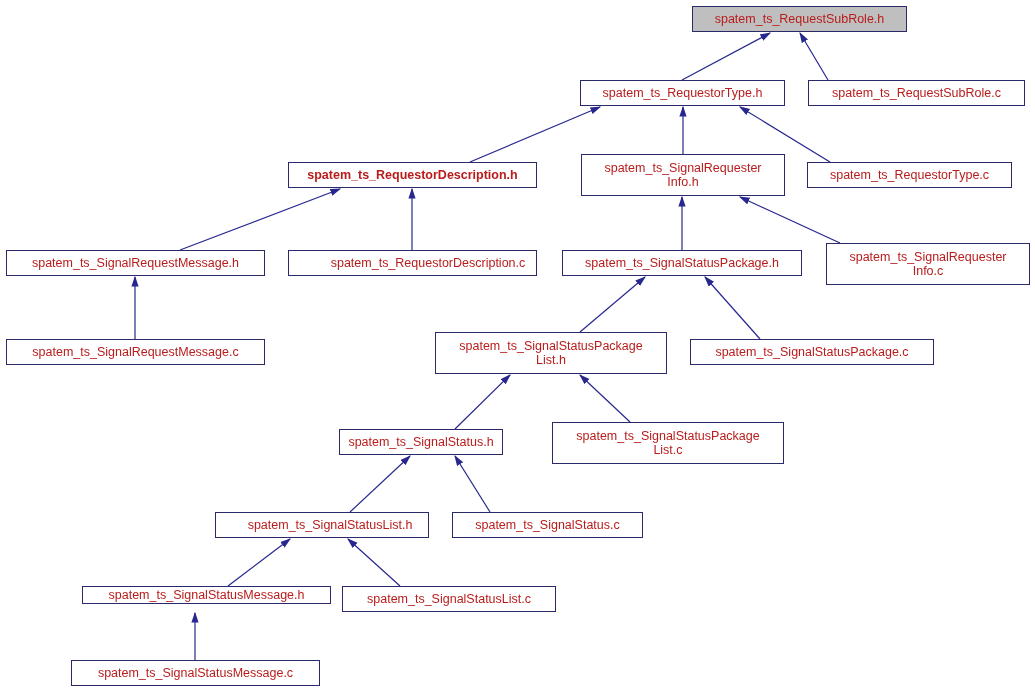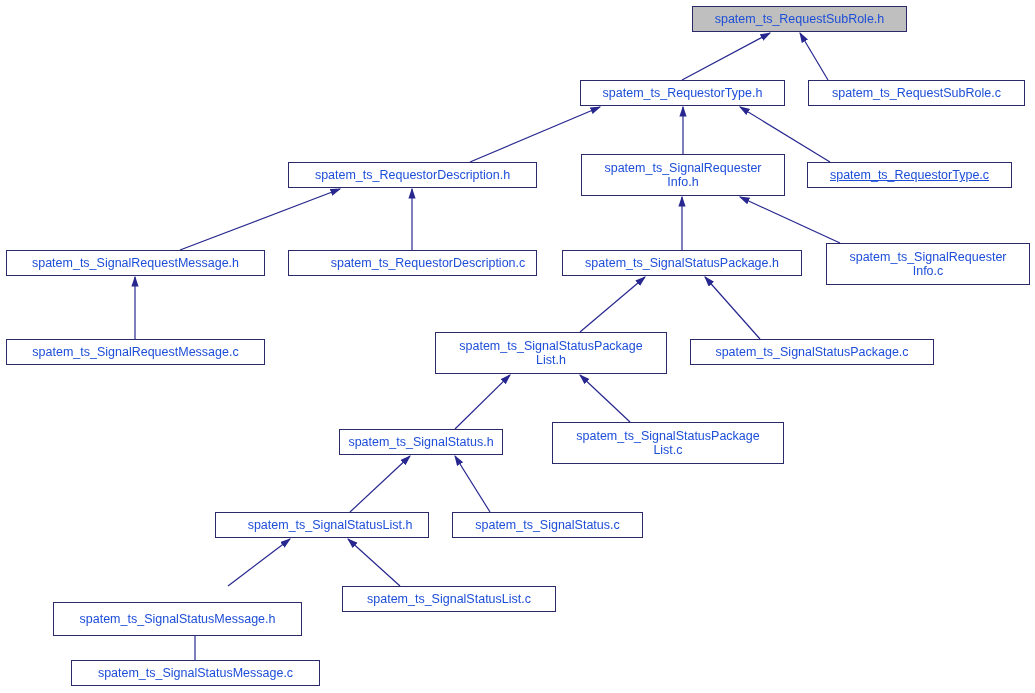--- a/index.html
+++ b/index.html
@@ -21,21 +21,21 @@
     top: 0;
     width: 1035px;
     height: 693px;
     pointer-events: none;
   }
   .node {
     position: absolute;
     box-sizing: border-box;
     border: 1px solid #2a2a6a;
     background: #ffffff;
-    color: #1d4ed8;
+    color: #b91c1c;
     font-size: 12.5px;
     line-height: 14px;
     text-align: center;
     display: flex;
     align-items: center;
     justify-content: center;
     padding: 0 4px;
     white-space: pre-line;
   }
   .node.root {
@@ -71,35 +71,35 @@
         <line x1="490" y1="512" x2="455" y2="456" stroke="#27278f" stroke-width="1.2" marker-end="url(#arrow)"></line>
         <line x1="228" y1="586" x2="290" y2="539" stroke="#27278f" stroke-width="1.2" marker-end="url(#arrow)"></line>
         <line x1="400" y1="586" x2="348" y2="539" stroke="#27278f" stroke-width="1.2" marker-end="url(#arrow)"></line>
         <line x1="195" y1="660" x2="195" y2="613" stroke="#27278f" stroke-width="1.2" marker-end="url(#arrow)"></line>
       </g>
   </svg>
   <div id="node-layer">
       <div class="node root" style="left: 692px; top: 6px; width: 215px; height: 26px; border-color: rgb(42, 42, 106); background: rgb(191, 191, 191);">spatem_ts_RequestSubRole.h</div>
       <div class="node" style="left: 580px; top: 80px; width: 205px; height: 26px; border-color: rgb(42, 42, 106); background: rgb(255, 255, 255);">spatem_ts_RequestorType.h</div>
       <div class="node" style="left: 808px; top: 80px; width: 217px; height: 26px; border-color: rgb(42, 42, 106); background: rgb(255, 255, 255);">spatem_ts_RequestSubRole.c</div>
-      <div class="node" style="left: 288px; top: 162px; width: 249px; height: 26px; border-color: rgb(42, 42, 106); background: rgb(255, 255, 255);">spatem_ts_RequestorDescription.h</div>
+      <div class="node" style="left: 288px; top: 162px; width: 249px; height: 26px; border-color: rgb(42, 42, 106); background: rgb(255, 255, 255); font-weight: bold;">spatem_ts_RequestorDescription.h</div>
       <div class="node" style="left: 581px; top: 154px; width: 204px; height: 42px; border-color: rgb(42, 42, 106); background: rgb(255, 255, 255);">spatem_ts_SignalRequester
 Info.h</div>
-      <div class="node" style="left: 807px; top: 162px; width: 205px; height: 26px; border-color: rgb(42, 42, 106); background: rgb(255, 255, 255); text-decoration: underline;">spatem_ts_RequestorType.c</div>
+      <div class="node" style="left: 807px; top: 162px; width: 205px; height: 26px; border-color: rgb(42, 42, 106); background: rgb(255, 255, 255);">spatem_ts_RequestorType.c</div>
       <div class="node" style="left: 6px; top: 250px; width: 259px; height: 26px; border-color: rgb(42, 42, 106); background: rgb(255, 255, 255);">spatem_ts_SignalRequestMessage.h</div>
       <div class="node" style="left: 288px; top: 250px; width: 249px; height: 26px; border-color: rgb(42, 42, 106); background: rgb(255, 255, 255); padding-left: 35px;">spatem_ts_RequestorDescription.c</div>
       <div class="node" style="left: 562px; top: 250px; width: 240px; height: 26px; border-color: rgb(42, 42, 106); background: rgb(255, 255, 255);">spatem_ts_SignalStatusPackage.h</div>
       <div class="node" style="left: 826px; top: 243px; width: 204px; height: 42px; border-color: rgb(42, 42, 106); background: rgb(255, 255, 255);">spatem_ts_SignalRequester
 Info.c</div>
       <div class="node" style="left: 6px; top: 339px; width: 259px; height: 26px; border-color: rgb(42, 42, 106); background: rgb(255, 255, 255);">spatem_ts_SignalRequestMessage.c</div>
       <div class="node" style="left: 435px; top: 332px; width: 232px; height: 42px; border-color: rgb(42, 42, 106); background: rgb(255, 255, 255);">spatem_ts_SignalStatusPackage
 List.h</div>
       <div class="node" style="left: 690px; top: 339px; width: 244px; height: 26px; border-color: rgb(42, 42, 106); background: rgb(255, 255, 255);">spatem_ts_SignalStatusPackage.c</div>
       <div class="node" style="left: 339px; top: 429px; width: 164px; height: 26px; border-color: rgb(42, 42, 106); background: rgb(255, 255, 255);">spatem_ts_SignalStatus.h</div>
       <div class="node" style="left: 552px; top: 422px; width: 232px; height: 42px; border-color: rgb(42, 42, 106); background: rgb(255, 255, 255);">spatem_ts_SignalStatusPackage
 List.c</div>
       <div class="node" style="left: 215px; top: 512px; width: 214px; height: 26px; border-color: rgb(42, 42, 106); background: rgb(255, 255, 255); padding-left: 20px;">spatem_ts_SignalStatusList.h</div>
       <div class="node" style="left: 452px; top: 512px; width: 191px; height: 26px; border-color: rgb(42, 42, 106); background: rgb(255, 255, 255);">spatem_ts_SignalStatus.c</div>
-      <div class="node" style="left: 53px; top: 586px; width: 249px; height: 34px; border-color: rgb(42, 42, 106); background: rgb(255, 255, 255); margin-top: 16px;">spatem_ts_SignalStatusMessage.h</div>
+      <div class="node" style="left: 82px; top: 586px; width: 249px; height: 18px; border-color: rgb(42, 42, 106); background: rgb(255, 255, 255);">spatem_ts_SignalStatusMessage.h</div>
       <div class="node" style="left: 342px; top: 586px; width: 214px; height: 26px; border-color: rgb(42, 42, 106); background: rgb(255, 255, 255);">spatem_ts_SignalStatusList.c</div>
       <div class="node" style="left: 71px; top: 660px; width: 249px; height: 26px; border-color: rgb(42, 42, 106); background: rgb(255, 255, 255);">spatem_ts_SignalStatusMessage.c</div>
     </div>
 </div>
 
 </body></html>

